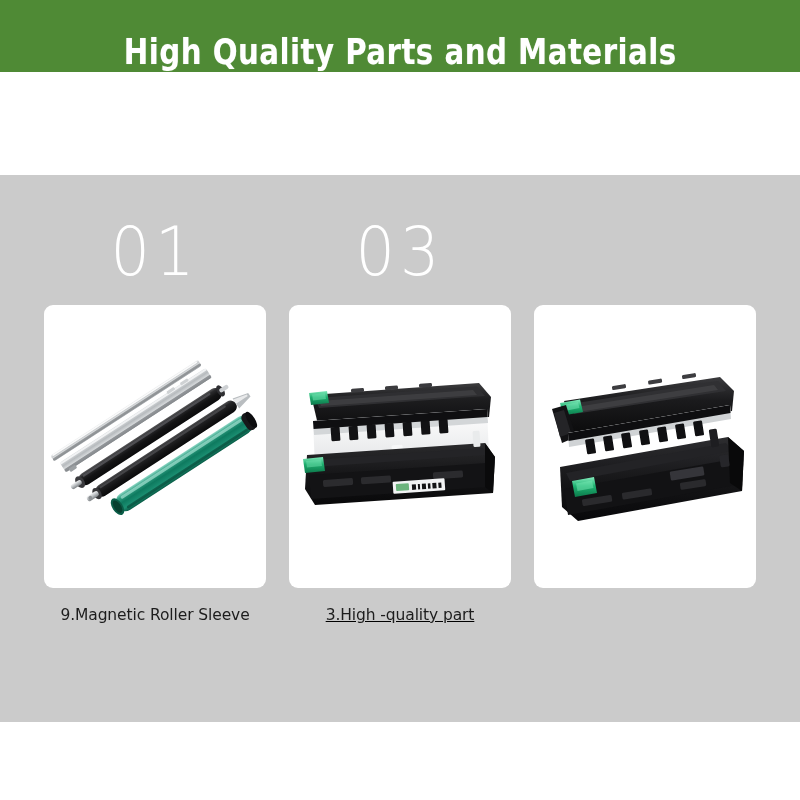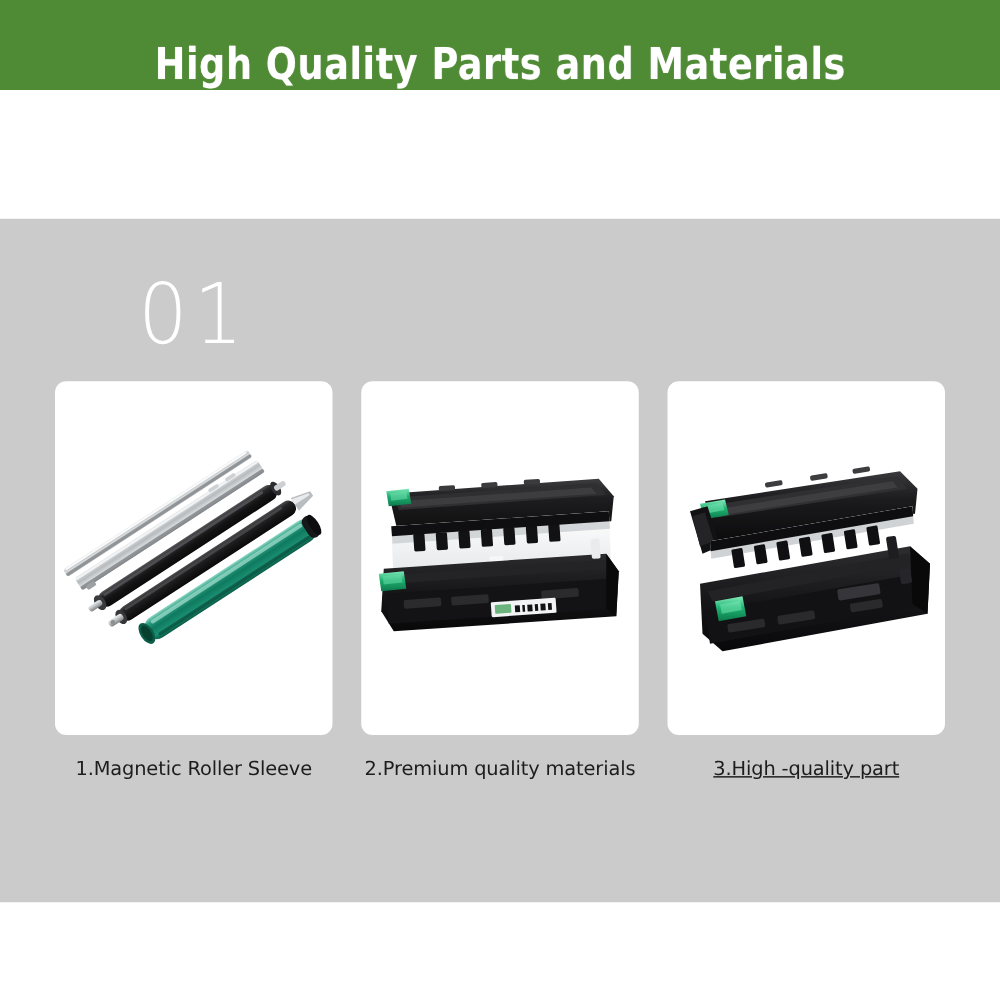--- a/index.html
+++ b/index.html
@@ -156,20 +156,23 @@
   <div class="header-title">High Quality Parts and Materials</div>
 </div>
 
 <div class="white-gap"></div>
 
 <div class="gray-panel"></div>
 
 <div class="numbers-row">
   <div class="number-cell">
     <span class="big-number">01</span>
+  </div>
+  <div class="number-cell">
+    <span class="big-number">03</span>
   </div>
 </div>
 
 <div class="cards-row">
 
   <div class="card">
     <svg class="product-art" viewBox="0 0 222 283">
       <defs>
         <linearGradient id="silverA" x1="0" y1="0" x2="0" y2="1">
           <stop offset="0%" stop-color="#f2f3f4"></stop>
@@ -402,23 +405,20 @@
 
       <path d="M194 132 L210 146 L208 186 L196 178 Z" fill="#09090a"></path>
       <rect x="176" y="124" width="8" height="18" rx="1.6" fill="#1e1e21" transform="rotate(-9 180 133)"></rect>
       <rect x="186" y="150" width="9" height="12" rx="1.6" fill="#26262a" transform="rotate(-9 190 156)"></rect>
     </svg>
   </div>
 </div>
 
 <div class="captions-row">
   <div class="caption-cell">
-    <span class="caption-text">1.Magnetic Roller Sleeve</span>
-  </div>
-  <div class="caption-cell">
-    <span class="caption-text">2.Premium quality materials</span>
+    <span class="caption-text">9.Magnetic Roller Sleeve</span>
   </div>
   <div class="caption-cell">
     <span class="caption-text">3.High -quality part</span>
   </div>
 </div>
 
 <div class="bottom-white"></div>
 
 </body></html>

